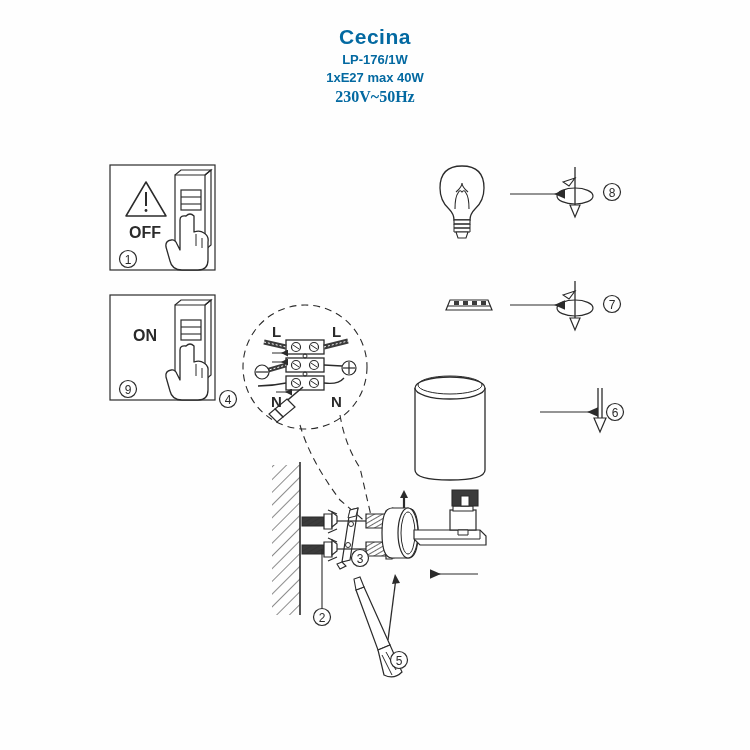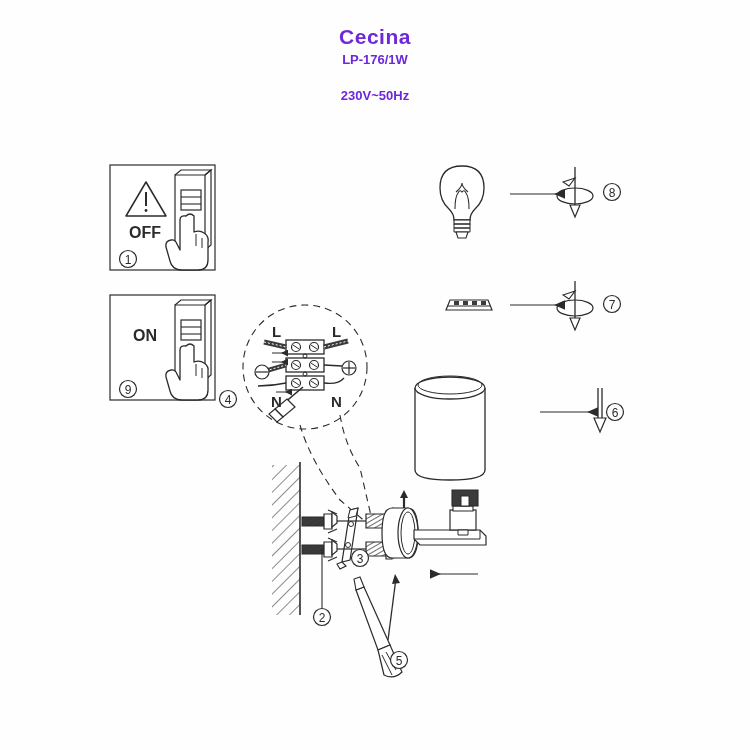--- a/index.html
+++ b/index.html
@@ -19,39 +19,40 @@
     position: absolute;
     left: 0;
     top: 0;
     width: 750px;
     height: 750px;
   }
   .ttl {
     position: absolute;
     width: 100%;
     text-align: center;
-    color: #6d28d9;
+    color: #0369a1;
   }
   #title-main {
     top: 25px;
     font-size: 21px;
     font-weight: bold;
     letter-spacing: 0.5px;
   }
   #title-model { top: 52px; font-size: 13px; font-weight: bold; }
   #title-lamp  { top: 70px; font-size: 13px; font-weight: bold; }
-  #title-volt  { top: 88px; font-size: 13px; font-weight: bold; }
+  #title-volt  { top: 88px; font-size: 16px; font-weight: bold; font-family: Liberation Serif, serif; }
 </style>
 </head>
 <body>
 
 <div id="page">
 
   <div class="ttl" id="title-main">Cecina</div>
   <div class="ttl" id="title-model">LP-176/1W</div>
+  <div class="ttl" id="title-lamp">1xE27 max 40W</div>
   <div class="ttl" id="title-volt">230V~50Hz</div>
 
   <svg id="diagram" viewBox="0 0 750 750" xmlns="http://www.w3.org/2000/svg">
 
     <defs>
       <marker id="arrowL" markerWidth="10" markerHeight="8" refX="9" refY="4" orient="auto">
         <path d="M9,0 L9,8 L0,4 Z" fill="#2b2b2b"></path>
       </marker>
       <marker id="arrowS" markerWidth="8" markerHeight="7" refX="7" refY="3.5" orient="auto">
         <path d="M7,0 L7,7 L0,3.5 Z" fill="#2b2b2b"></path>

